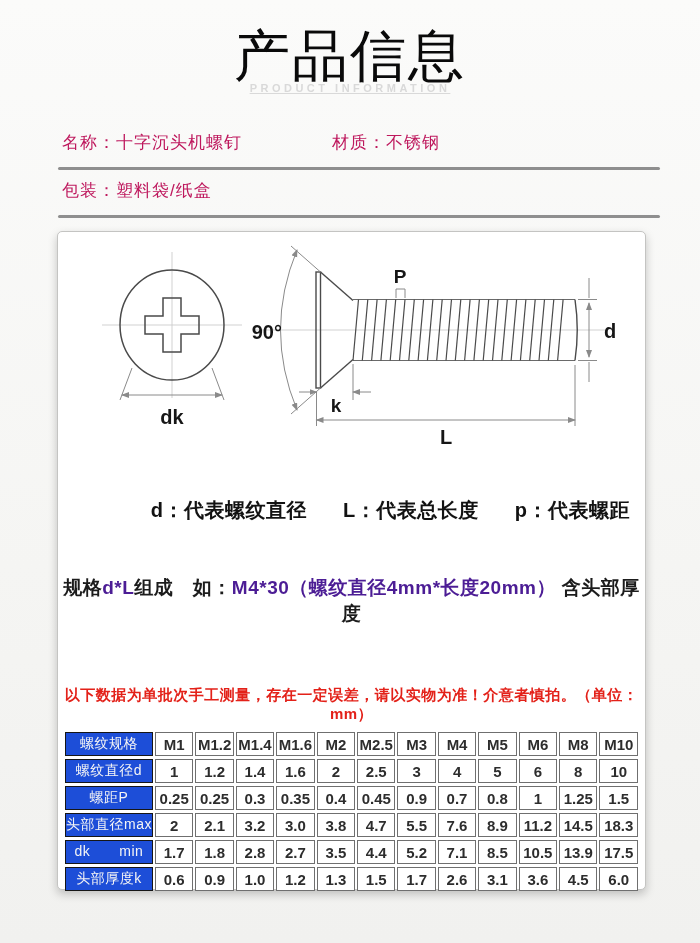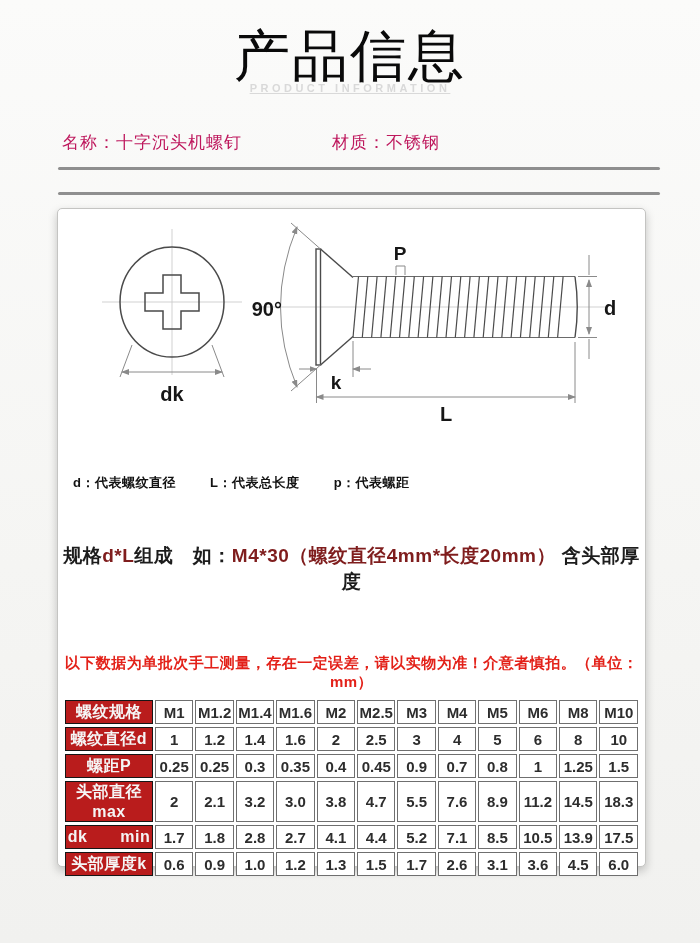--- a/index.html
+++ b/index.html
@@ -22,57 +22,58 @@
   
   .panel{
     width:589px;height:659px;margin:13px 0 0 57px;background:#ffffff;
     border:1px solid #c4c4c2;border-radius:5px;
     box-shadow:0 4px 10px rgba(0,0,0,.22), inset 0 0 0 1px #fff;
     box-sizing:border-box;padding-top:8px;
   }
   .svgwrap{width:589px;height:215px;}
   svg text{font-family:"Liberation Sans","DejaVu Sans",sans-serif;}
   .legend-line{
-    text-align:left;font-size:13px;font-weight:700;color:#121212;letter-spacing:.5px;
+    text-align:right;font-size:20px;font-weight:700;color:#121212;letter-spacing:.5px;
   }
   .legend-line .seg{margin:0 15px;}
   .legend-1{margin-top:42px;}
   .legend-2{margin-top:25px;}
   .spec-line{margin-top:51px;text-align:center;font-size:19px;font-weight:700;color:#1c1c1c;letter-spacing:.5px;}
-  .spec-line .red{color:#7f1d1d;}
+  .spec-line .red{color:#4c1d95;}
   .warning{margin-top:59px;text-align:center;font-size:15px;font-weight:700;color:#e32119;letter-spacing:.5px;}
   
   table.spec{
     width:577px;margin:5px auto 0;table-layout:fixed;
     border-collapse:separate;border-spacing:2px 3px;
   }
   table.spec td{
     border:1px solid #6f6f6f;background:#fff;text-align:center;vertical-align:middle;
     height:22px;font-size:15px;font-weight:600;color:#2d2d2d;padding:0;overflow:hidden;
   }
   table.spec td.lbl{
-    width:86px;background:#b91c1c;border-color:#161616;color:#f5f5f5;
-    font-size:16px;font-weight:700;letter-spacing:.5px;
+    width:86px;background:#1d4ed8;border-color:#161616;color:#f5f5f5;
+    font-size:14px;font-weight:400;letter-spacing:.5px;
   }
 </style>
 </head>
 <body>
 
 <div class="title-wrap">
   <div class="title">产品信息</div>
   <div class="subtitle">PRODUCT INFORMATION</div>
 </div>
 
 <div class="info">
   <div class="info-row">
     <div class="info-pair"><span>名称：</span><span>十字沉头机螺钉</span></div>
     <div class="info-pair"><span>材质：</span><span>不锈钢</span></div>
   </div>
   <div class="divider"></div>
   <div class="info-row">
+    <div class="info-pair"><span>包装：</span><span>塑料袋/纸盒</span></div>
   </div>
   <div class="divider"></div>
 </div>
 
 <div class="panel">
 
   <div class="svgwrap">
     <svg viewBox="0 0 589 215" width="589" height="215">
       <defs>
         <marker id="ar" markerWidth="9" markerHeight="8" refX="7" refY="3" orient="auto-start-reverse" markerUnits="userSpaceOnUse">
@@ -224,21 +225,21 @@
           <td>11.2</td>
           <td>14.5</td>
           <td>18.3</td>
         </tr>
         <tr>
           <td class="lbl">dk　　min</td>
           <td>1.7</td>
           <td>1.8</td>
           <td>2.8</td>
           <td>2.7</td>
-          <td>4.1</td>
+          <td>3.5</td>
           <td>4.4</td>
           <td>5.2</td>
           <td>7.1</td>
           <td>8.5</td>
           <td>10.5</td>
           <td>13.9</td>
           <td>17.5</td>
         </tr>
         <tr>
           <td class="lbl">头部厚度k</td>

